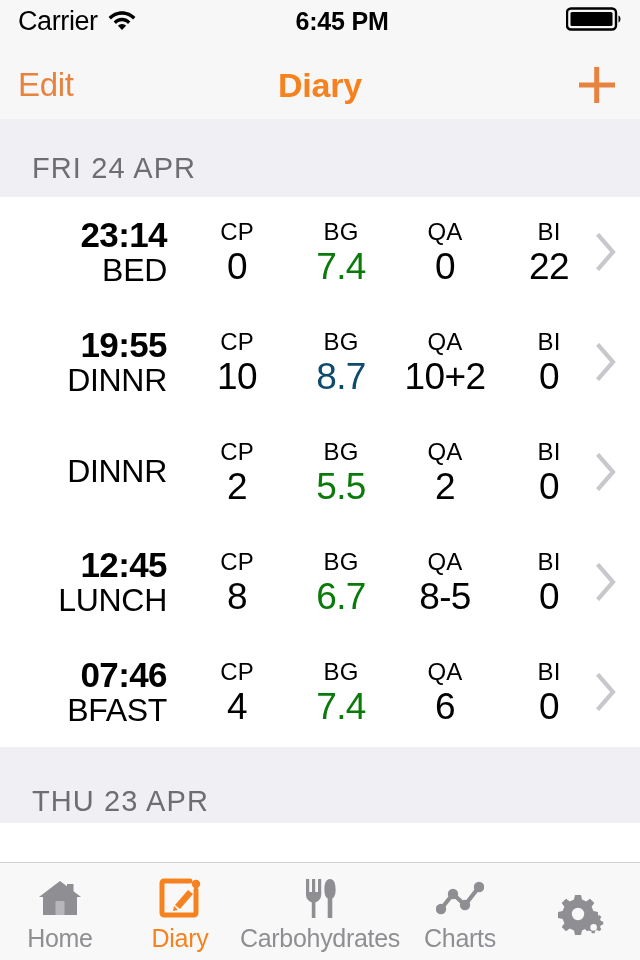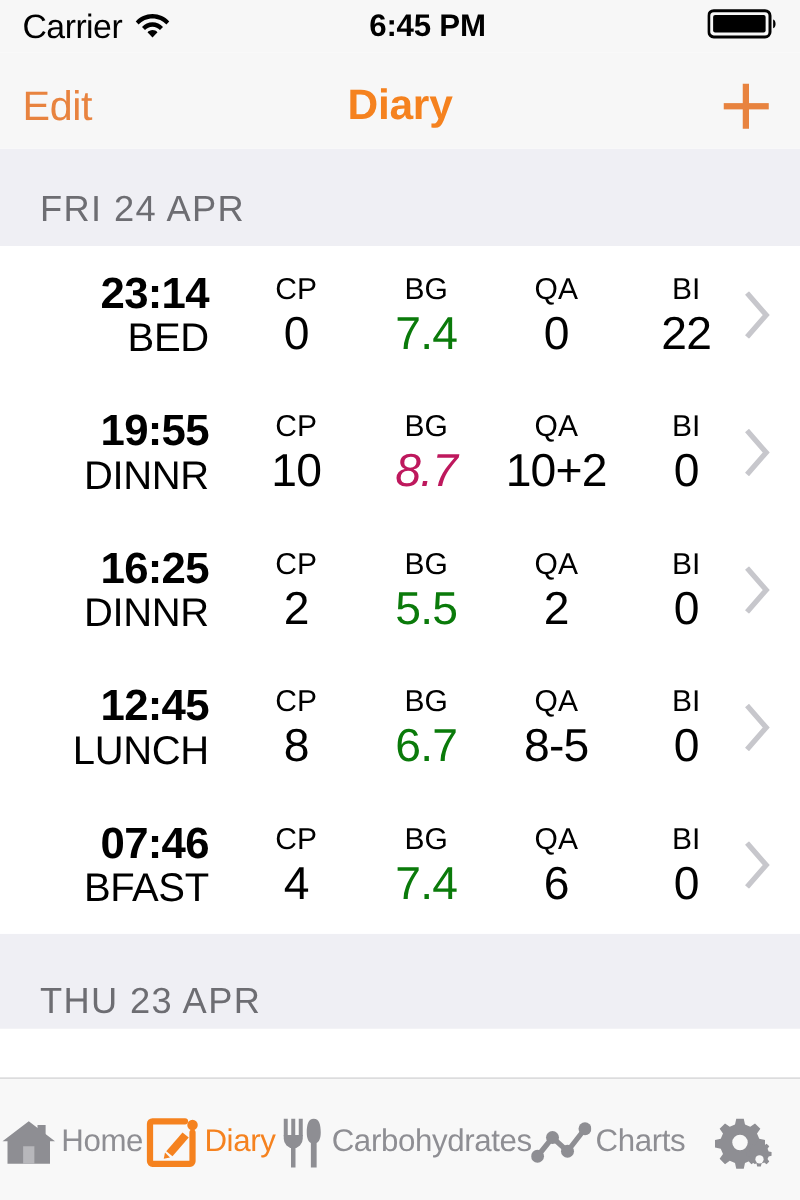--- a/index.html
+++ b/index.html
@@ -76,34 +76,34 @@
   .cell-val { width:104px; }
   .cell-val .hd {
     display:block; font-size:24px; color:#000;
     letter-spacing:0.1px; line-height:1.25;
   }
   .cell-val .vl {
     display:block; font-size:37px; color:#000;
     letter-spacing:-0.6px; line-height:1.1;
   }
   .cell-val .vl.green { color:#0a7a0a; }
-  .cell-val .vl.red   { color:#be185d;font-style:italic; }
+  .cell-val .vl.red   { color:#0c4a6e; }
   .chev {
     position:absolute; right:22px; top:50%; transform:translateY(-50%);
     width:22px; height:38px;
   }
 
   
   .tabbar {
     position:absolute; bottom:0; left:0; width:640px; height:98px;
     background:#f8f8f8; border-top:1px solid #d2d2d4;
     display:flex;
   }
   .tab {
-    flex:1; display:flex; flex-direction:row;
+    flex:1; display:flex; flex-direction:column;
     align-items:center; justify-content:center; gap:3px;
     padding-top:4px;
   }
   .tab-ico { height:46px; display:flex; align-items:center; justify-content:center; }
   .tab-lbl { font-size:25px; color:#8e8e93; letter-spacing:-0.3px; }
   .tab.active .tab-lbl { color:#f5821f; }
 </style>
 </head>
 <body>
 
@@ -201,21 +201,20 @@
         </div>
         <div class="chev">
           <svg width="22" height="38" viewBox="0 0 22 38">
               <path d="M3 3 L17 19 L3 35" fill="none" stroke="#c7c7cc" stroke-width="4.2" stroke-linecap="square"></path>
             </svg>
         </div>
       </div>
 
       <div class="row">
         <div class="cell cell-time">
-          <span class="t">16:25</span>
           <span class="lbl">DINNR</span>
         </div>
         <div class="cell cell-val">
           <span class="hd">CP</span>
           <span class="vl">2</span>
         </div>
         <div class="cell cell-val">
           <span class="hd">BG</span>
           <span class="vl green">5.5</span>
         </div>

